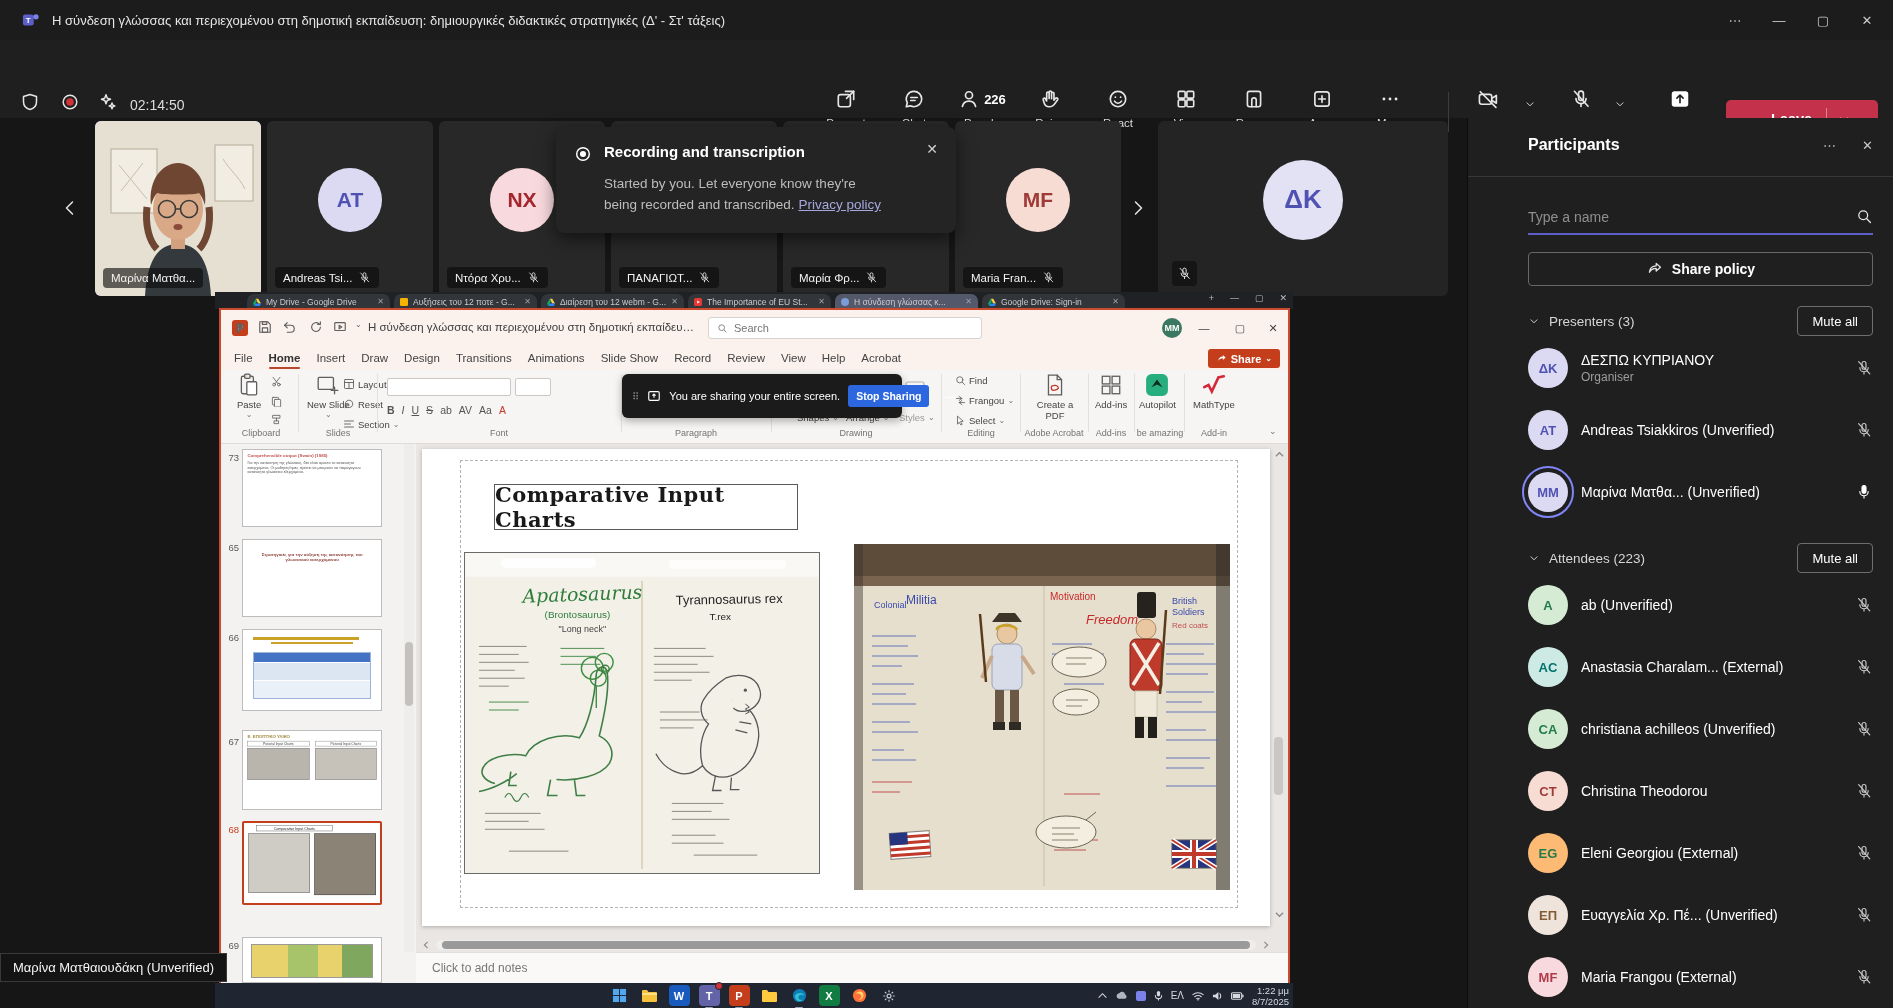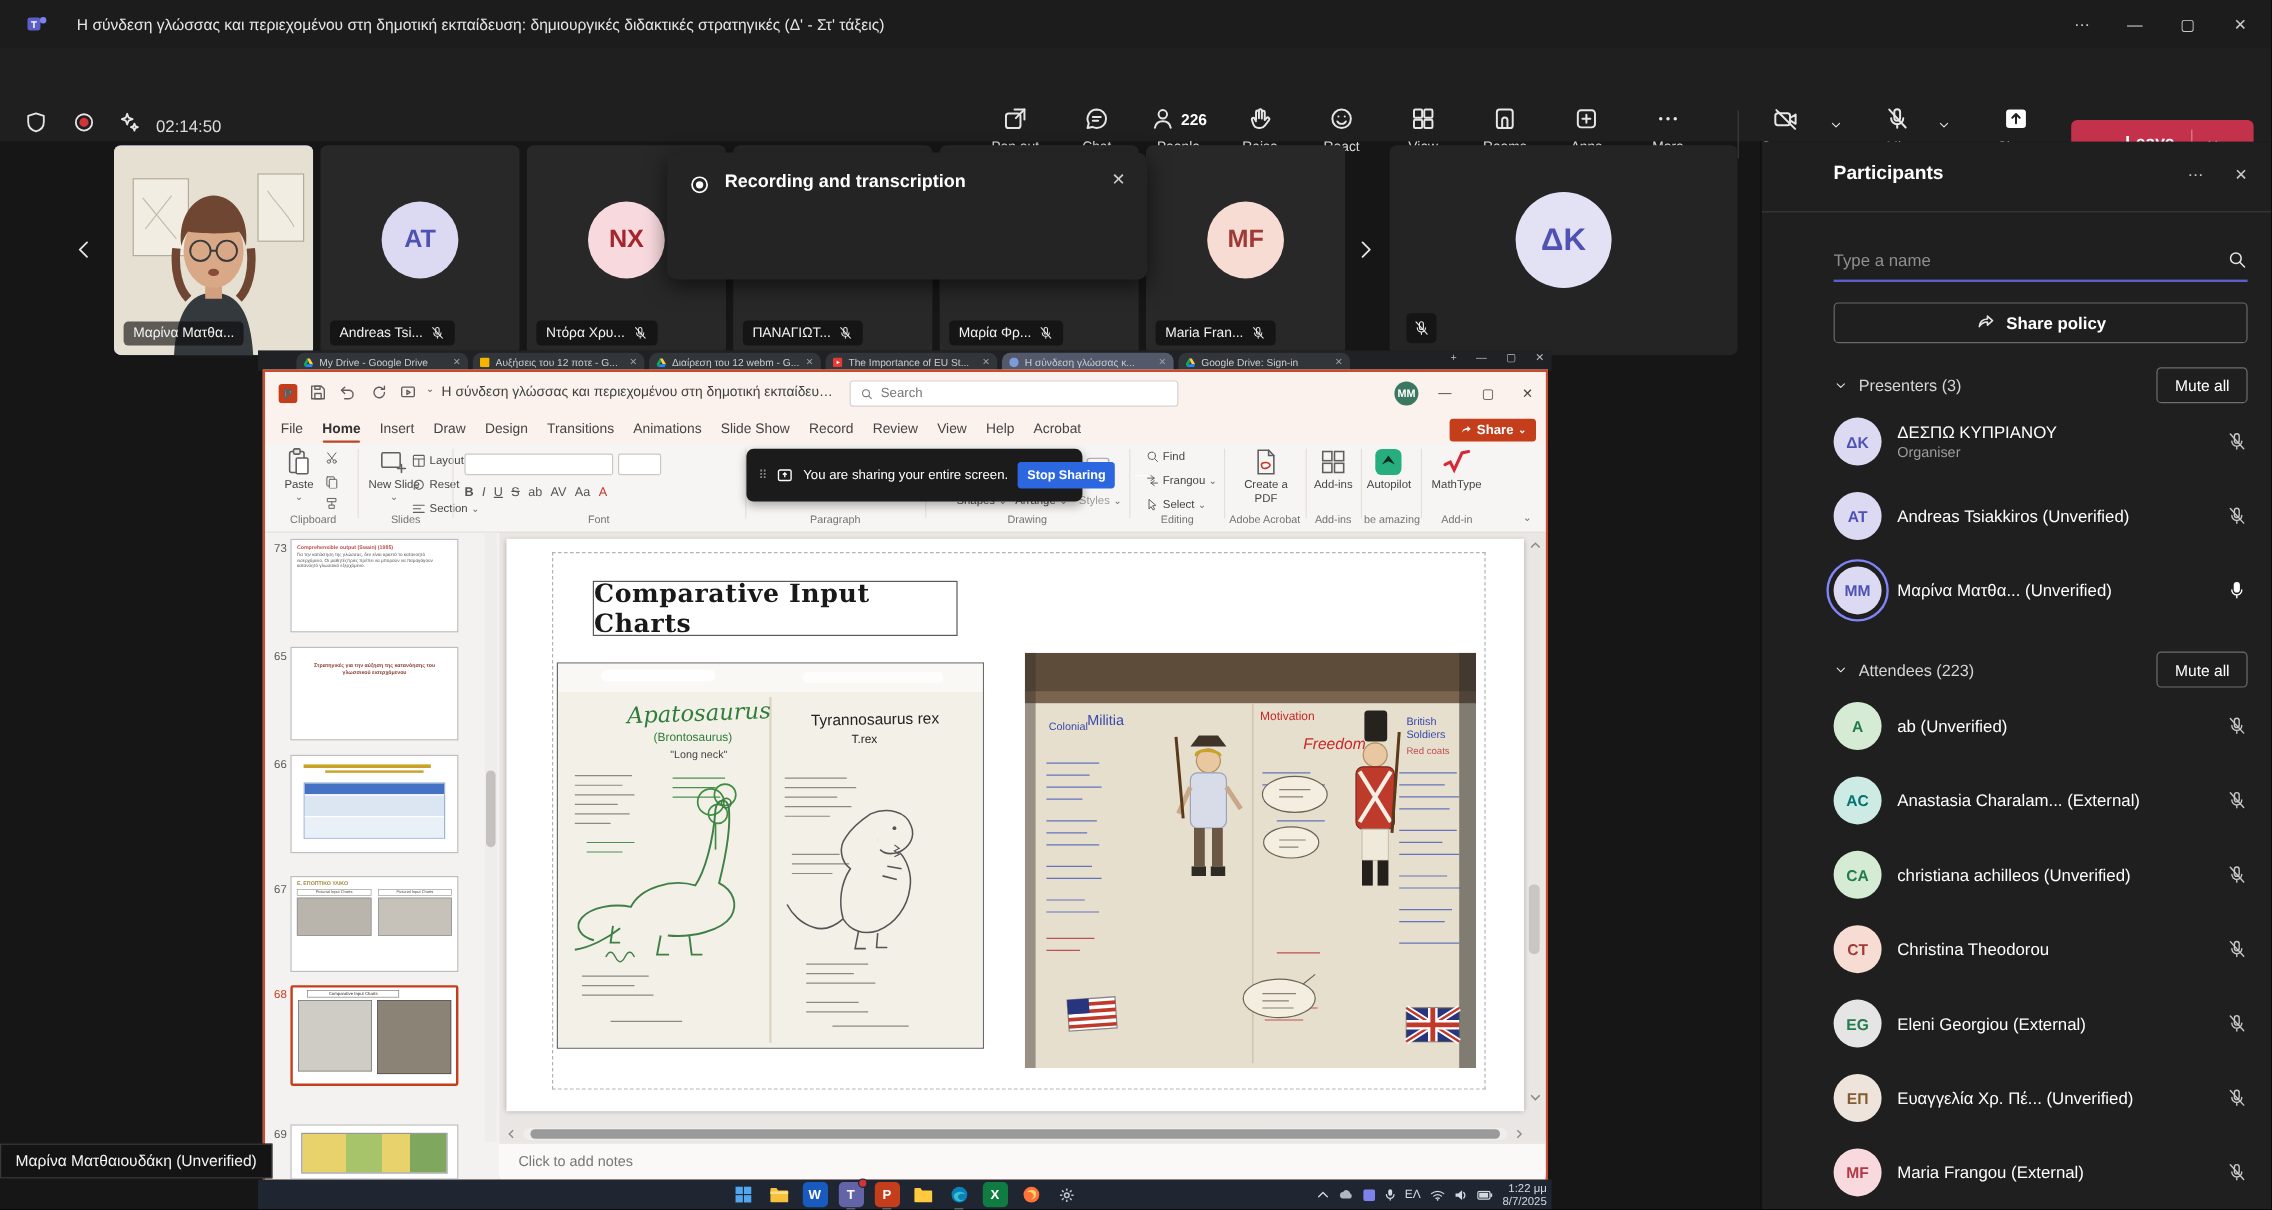--- a/index.html
+++ b/index.html
@@ -4,21 +4,21 @@
 <style>
 *{margin:0;padding:0;box-sizing:border-box}
 html,body{background:#000}
 body{font-family:"Liberation Sans",sans-serif}
 .screen{position:relative;width:1893px;height:1008px;background:#161616;overflow:hidden;color:#fff;font-size:13px}
 .abs{position:absolute}
 svg{display:block}
 .ico svg{stroke:#E6E6E6;fill:none;stroke-width:1.5;stroke-linecap:round;stroke-linejoin:round}
 
 #titlebar{position:absolute;left:0;top:0;width:1893px;height:40px;background:#1c1c1c;display:flex;align-items:center}
-#titlebar .ttl{font-size:13px;color:#e6e6e6;margin-left:24px;white-space:nowrap}
+#titlebar .ttl{font-size:13px;color:#e6e6e6;margin-left:12px;white-space:nowrap}
 .winbtn{position:absolute;top:0;width:44px;height:40px;display:flex;align-items:center;justify-content:center;color:#c9c9c9;font-size:13px}
 
 #toolbar{position:absolute;left:0;top:40px;width:1893px;height:78px;background:#1f1f1f}
 .statico{position:absolute;top:52px}
 #timer{position:absolute;left:130px;top:57px;font-size:14px;color:#dcdcdc}
 .tbtn{position:absolute;top:47px;width:68px;display:flex;flex-direction:column;align-items:center;cursor:pointer}
 .tbtn .tbico{height:24px;display:flex;align-items:center;gap:4px}
 .tbtn .lbl{font-size:11.5px;color:#dadada;margin-top:6px;white-space:nowrap}
 .tbtn .badge{font-size:13px;font-weight:bold;color:#fff}
 .tbtn .ul{width:46px;height:3px;border-radius:2px;margin-top:5px;background:transparent}
@@ -445,20 +445,25 @@
 
   <div id="notif">
     <span class="rec">
       <svg width="18" height="18" viewBox="0 0 20 20">
           <circle cx="10" cy="10" r="7" fill="none" stroke="#fff" stroke-width="1.6"></circle>
           <circle cx="10" cy="10" r="3.4" fill="#fff"></circle>
         </svg>
     </span>
     <span class="nt">Recording and transcription</span>
     <span class="nx">✕</span>
+    <div class="nb">
+      <span>Started by you. Let everyone know they're</span><br>
+      <span>being recorded and transcribed.</span>
+      <a>Privacy policy</a>
+    </div>
   </div>
 
   <div id="webstrip">
     <div id="btabs">
         <div class="btab" style="left: 32px;">
     <span class="fav">
             <svg width="8" height="8" viewBox="0 0 10 10">
               <path d="M3.5 1h3L10 7H6.5z" fill="#FFCF48"></path>
               <path d="M3.5 1L0 7l1.7 3L5 4z" fill="#11A861"></path>
               <path d="M1.7 10h6.8L10 7H3.4z" fill="#2684FC"></path>
@@ -1254,21 +1259,21 @@
     </div>
     <span class="pmic">
                 <svg width="18" height="18" viewBox="0 0 20 20" style="display:block">
                   <rect x="7.8" y="2.8" width="4.4" height="8.6" rx="2.2" fill="none" stroke="#C8C8C8" stroke-width="1.3"></rect>
                   <path d="M5.4 9.6a4.6 4.6 0 0 0 9.2 0M10 14.2v2.6" fill="none" stroke="#C8C8C8" stroke-width="1.3" stroke-linecap="round"></path>
                   <line x1="4" y1="3" x2="16.4" y2="16.6" stroke="#C8C8C8" stroke-width="1.3" stroke-linecap="round"></line>
                 </svg>
               </span>
   </div>
             <div class="prow">
-    <div class="pav" style="background: #e5e5e5; color: rgb(35, 123, 75); text-align: center;">EG</div>
+    <div class="pav" style="background: #fdba74; color: rgb(35, 123, 75); text-align: center;">EG</div>
     <div class="pinfo">
       <div class="pname">Eleni Georgiou (External)</div>
 
     </div>
     <span class="pmic">
                 <svg width="18" height="18" viewBox="0 0 20 20" style="display:block">
                   <rect x="7.8" y="2.8" width="4.4" height="8.6" rx="2.2" fill="none" stroke="#C8C8C8" stroke-width="1.3"></rect>
                   <path d="M5.4 9.6a4.6 4.6 0 0 0 9.2 0M10 14.2v2.6" fill="none" stroke="#C8C8C8" stroke-width="1.3" stroke-linecap="round"></path>
                   <line x1="4" y1="3" x2="16.4" y2="16.6" stroke="#C8C8C8" stroke-width="1.3" stroke-linecap="round"></line>
                 </svg>

